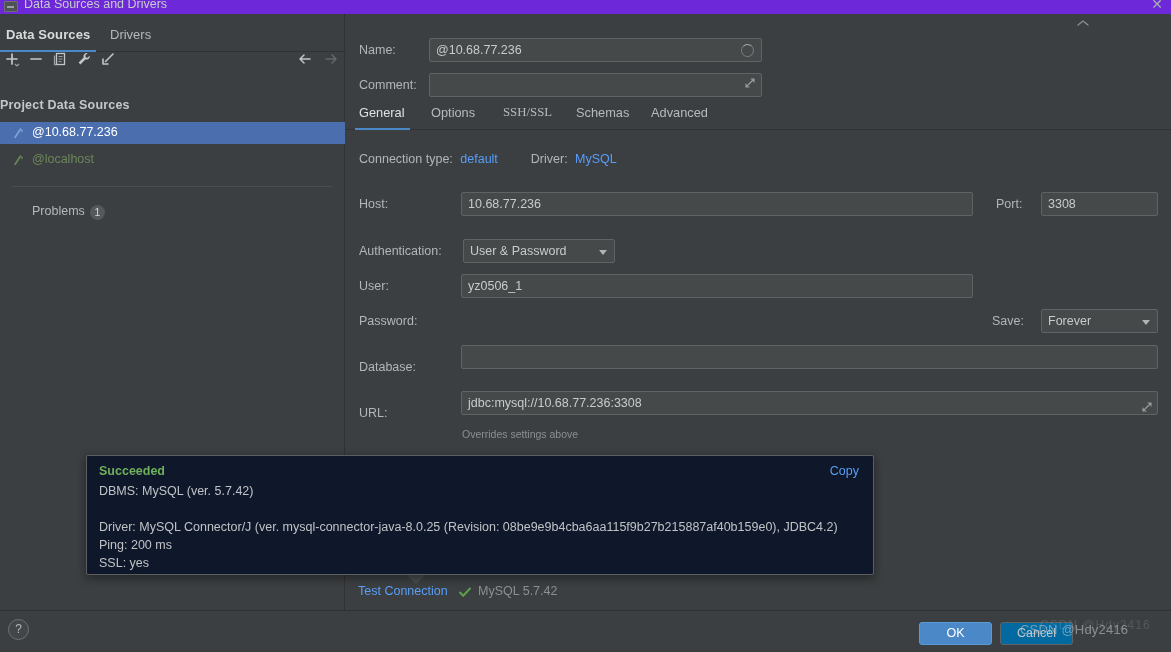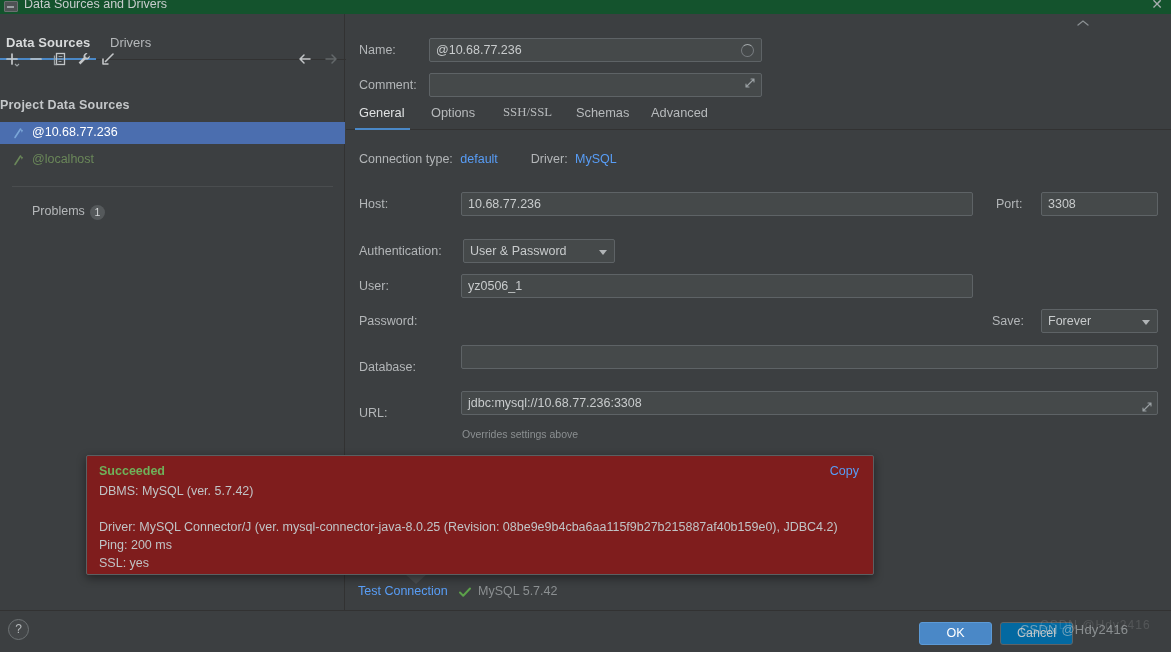--- a/index.html
+++ b/index.html
@@ -11,21 +11,21 @@
     font-family: "Liberation Sans", sans-serif;
     font-size: 12px;
     color: #bbbbbb;
     -webkit-font-smoothing: antialiased;
   }
   #root { position: relative; width: 1171px; height: 652px; background: #3c3f41; }
 
   
   .titlebar {
     position: absolute; left: 0; top: 0; width: 1171px; height: 14px;
-    background: #14532d; overflow: hidden; padding-left: 42px;
+    background: #6d28d9; overflow: hidden; padding-left: 42px;
   }
   .titlebar-icon {
     position: absolute; left: 4px; top: 1px; width: 14px; height: 11px;
     background: #4e5254; border: 1px solid #6b7071; border-radius: 1px;
   }
   .titlebar-icon:after{
     content:""; position:absolute; left:2px; top:4px; width:7px; height:2px; background:#9aa0a3;
   }
   .titlebar-title {
     position: absolute; left: 24px; top: -3px;
@@ -35,21 +35,21 @@
     position: absolute; right: 8px; top: -3px; font-size: 14px; color: #a9aeb0;
     line-height: 14px; cursor: default;
   }
 
   
   .left-panel {
     position: absolute; left: 0; top: 14px; width: 345px; height: 596px;
     background: #3c3f41; border-right: 1px solid #323232;
   }
   .tabs-row {
-    position: absolute; left: 0; top: 16px; width: 390px; height: 30px;
+    position: absolute; left: 0; top: 8px; width: 390px; height: 30px;
     border-bottom: 1px solid #323232;
   }
   .tab-ds {
     position: absolute; left: 6px; top: 5px; font-size: 13px; color: #d8dadb;
     font-weight: 600; letter-spacing: .1px; cursor: default;
   }
   .tab-ds-underline {
     position: absolute; left: 0px; top: 28px; width: 96px; height: 2px; background: #4a88c7;
   }
   .tab-drv {
@@ -132,21 +132,21 @@
   .combo-arrow {
     position: absolute; right: 7px; top: 10px; width: 0; height: 0;
     border-left: 4.5px solid transparent; border-right: 4.5px solid transparent;
     border-top: 5px solid #b0b4b6;
   }
   .hint-text { position: absolute; font-size: 10.5px; color: #8b8f91; }
 
   
   .popup {
     position: absolute; left: 86px; top: 455px; width: 788px; height: 120px;
-    background: #7f1d1d; border: 1px solid #5b5f61; border-radius: 2px;
+    background: #0f172a; border: 1px solid #5b5f61; border-radius: 2px;
     box-shadow: 0 3px 10px rgba(0,0,0,.45);
   }
   .popup-tail {
     position: absolute; left: 405px; top: 574px; width: 0; height: 0;
     border-left: 11px solid transparent; border-right: 11px solid transparent;
     border-top: 10px solid #4a4d4f;
   }
   .popup-title {
     position: absolute; left: 12px; top: 8px; font-size: 12.5px; color: #6fb05a; font-weight: 600;
   }

